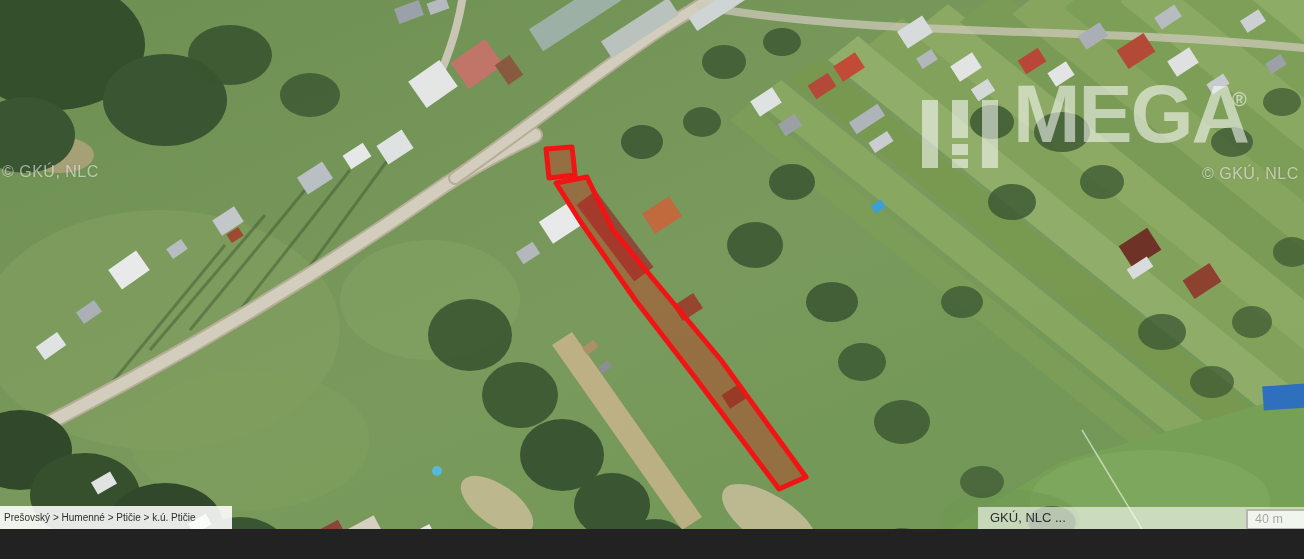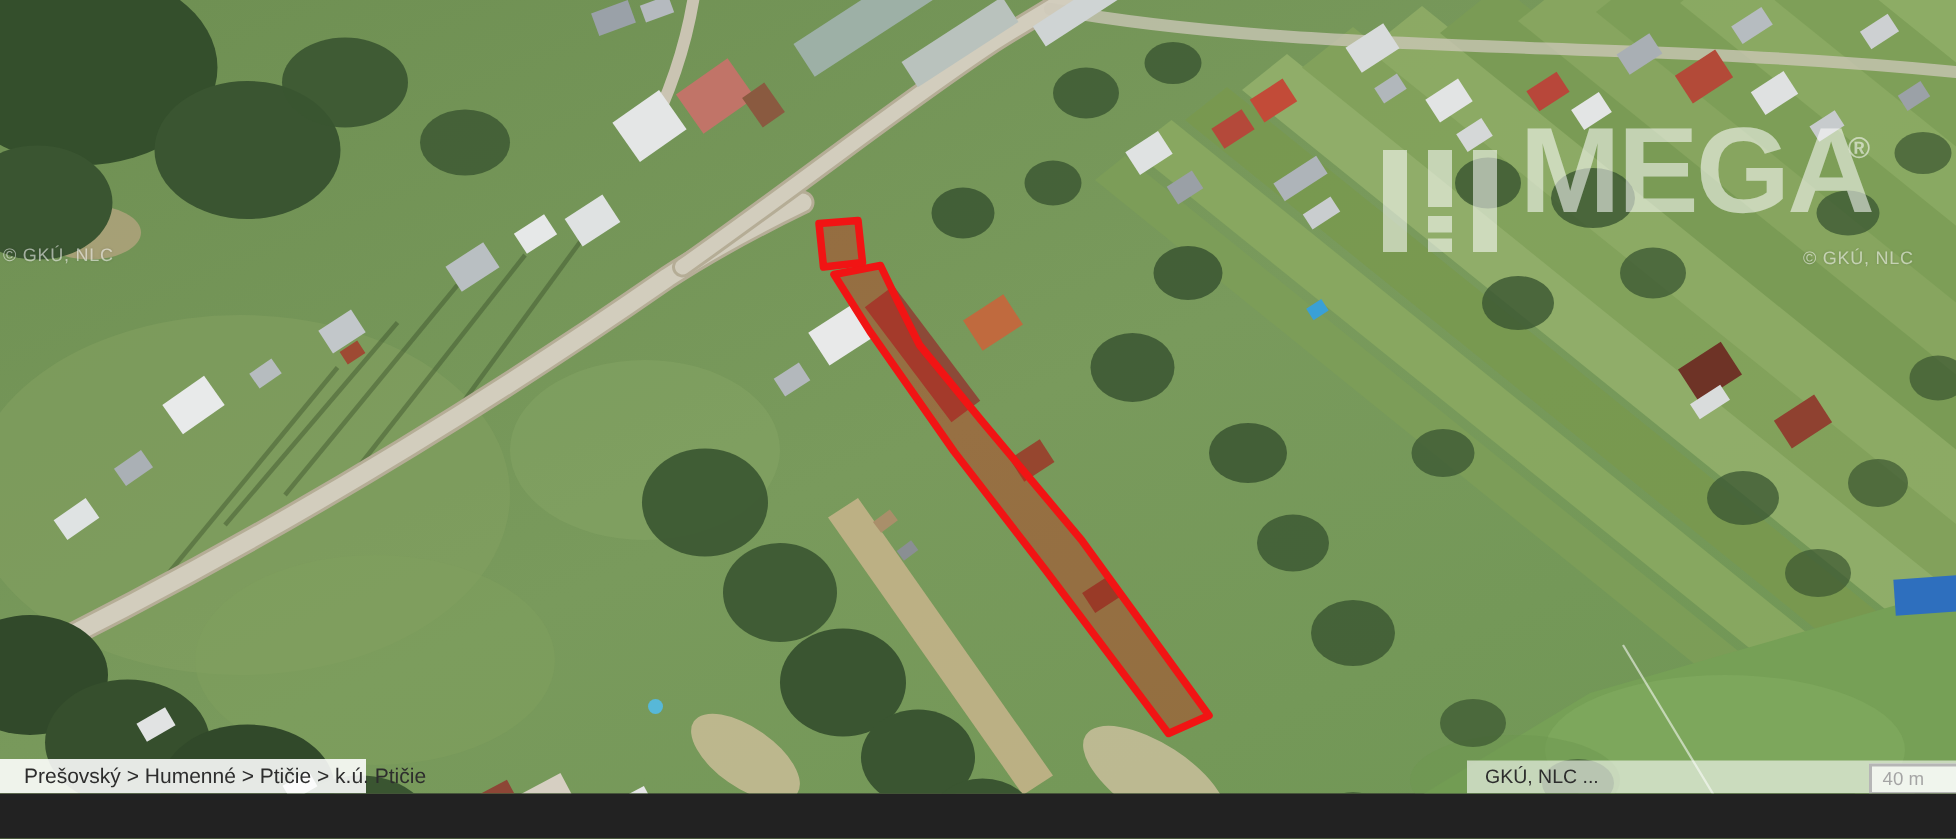--- a/index.html
+++ b/index.html
@@ -1,42 +1,42 @@
 <!DOCTYPE html>
 <html style="--parcel-stroke: #f11414; --parcel-fill: rgba(215,25,15,0.32);"><head>
 <meta charset="utf-8">
 <style>
   html,body{margin:0;padding:0;background:#222;}
   .stage{position:relative;width:1304px;height:529px;overflow:hidden;
          font-family:Liberation Sans, sans-serif;background:#76975a;}
   .stage svg{position:absolute;left:0;top:0;}
   
-  .wm{position:absolute;color:rgba(255,255,255,0.55);font-size:12px;letter-spacing:0.5px;
+  .wm{position:absolute;color:rgba(255,255,255,0.55);font-size:16px;letter-spacing:0.5px;
       text-shadow:0 0 2px rgba(0,0,0,0.15);white-space:nowrap;}
   .wm-left{left:2px;top:163px;}
   .wm-right{left:1202px;top:165px;}
   .logo{position:absolute;left:921px;top:88px;width:340px;height:92px;color:rgba(255,255,255,0.55);}
   .logo-bars{position:absolute;left:1px;top:12px;width:78px;height:68px;}
   .logo-bars .bar{position:absolute;top:0;width:16px;height:68px;background:rgba(255,255,255,0.55);}
   .logo-bars .b1{left:0;}
   .logo-bars .b3{left:60px;}
   .logo-bars .b2t{position:absolute;left:30px;top:0;width:16px;height:38px;background:rgba(255,255,255,0.55);}
   .logo-bars .b2d1{position:absolute;left:30px;top:44px;width:16px;height:11px;background:rgba(255,255,255,0.55);}
   .logo-bars .b2d2{position:absolute;left:30px;top:59px;width:16px;height:9px;background:rgba(255,255,255,0.55);}
   .logo-word{position:absolute;left:92px;top:-14px;font-size:81px;font-weight:bold;
              letter-spacing:-2px;line-height:1;color:rgba(255,255,255,0.55);}
   .logo-reg{position:absolute;left:311px;top:0px;font-size:20px;font-weight:bold;color:rgba(255,255,255,0.55);}
   .logo-sub{position:absolute;left:94px;top:64px;font-size:17px;letter-spacing:2.4px;
             color:rgba(255,255,255,0.5);white-space:nowrap;}
   .scalebox{position:absolute;left:1246px;top:509px;width:52px;height:17px;
             background:rgba(244,246,240,0.8);border:2px solid #4a4a4a;
             font-size:12.5px;color:#1d1d1d;line-height:17px;padding-left:7px;}
   .breadcrumb{position:absolute;left:0;bottom:0;width:228px;height:23px;
-              background:rgba(255,255,255,0.88);color:#2d2d2d;font-size:14px;
-              line-height:23px;padding-left:16px;white-space:nowrap;}
+              background:rgba(255,255,255,0.88);color:#2d2d2d;font-size:10px;
+              line-height:23px;padding-left:4px;white-space:nowrap;}
   .attribution{position:absolute;left:978px;bottom:0;width:326px;height:22px;
                background:rgba(255,255,255,0.6);color:#2d2d2d;font-size:13px;
                line-height:22px;padding-left:12px;}
   
   .parcel{stroke:var(--parcel-stroke,#f11414);fill:var(--parcel-fill,rgba(215,25,15,0.32));
           stroke-width:5;stroke-linejoin:round;}
 </style>
 </head>
 <body>
 

